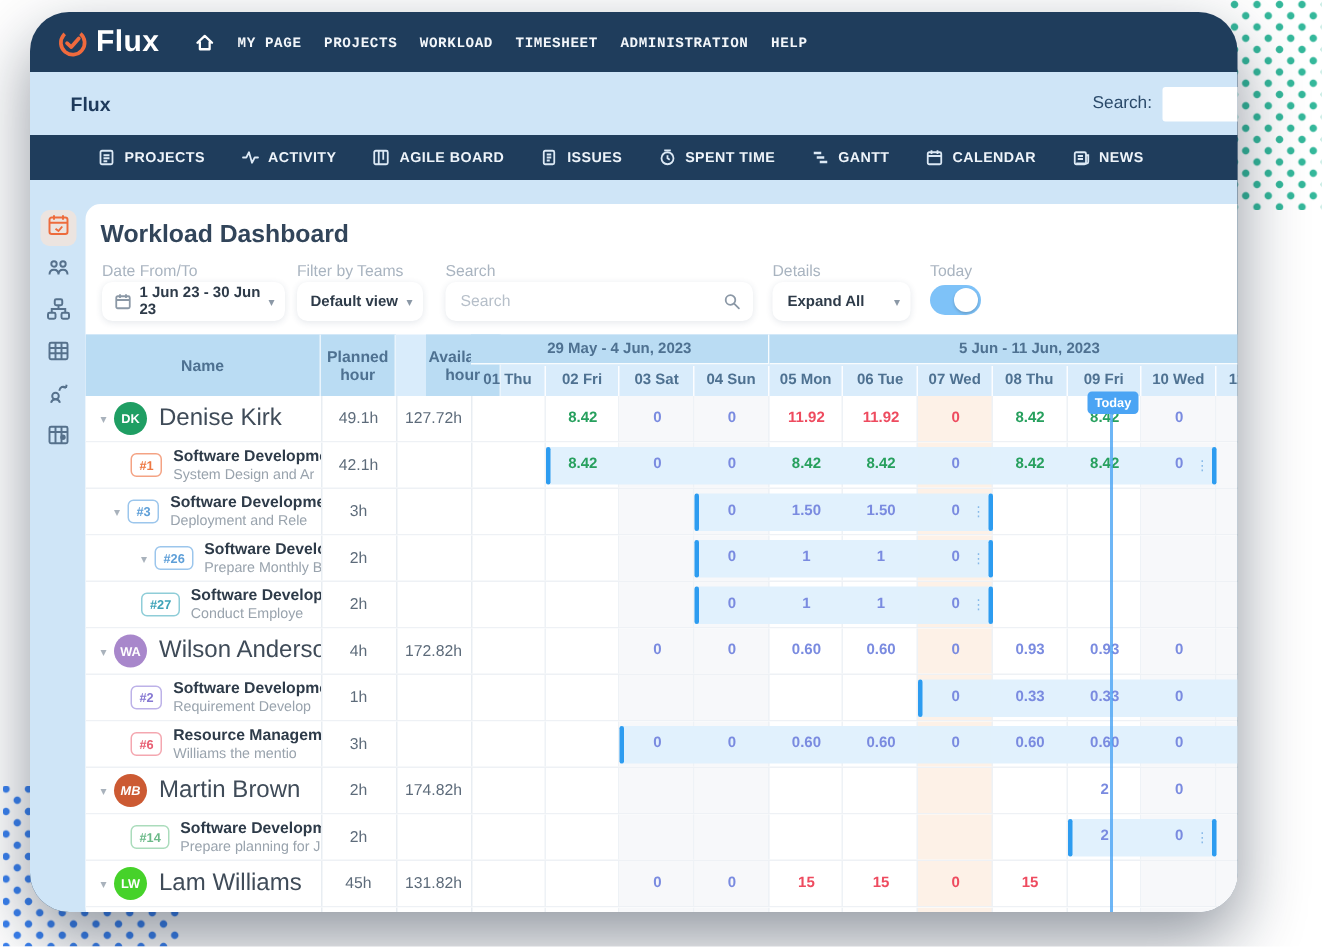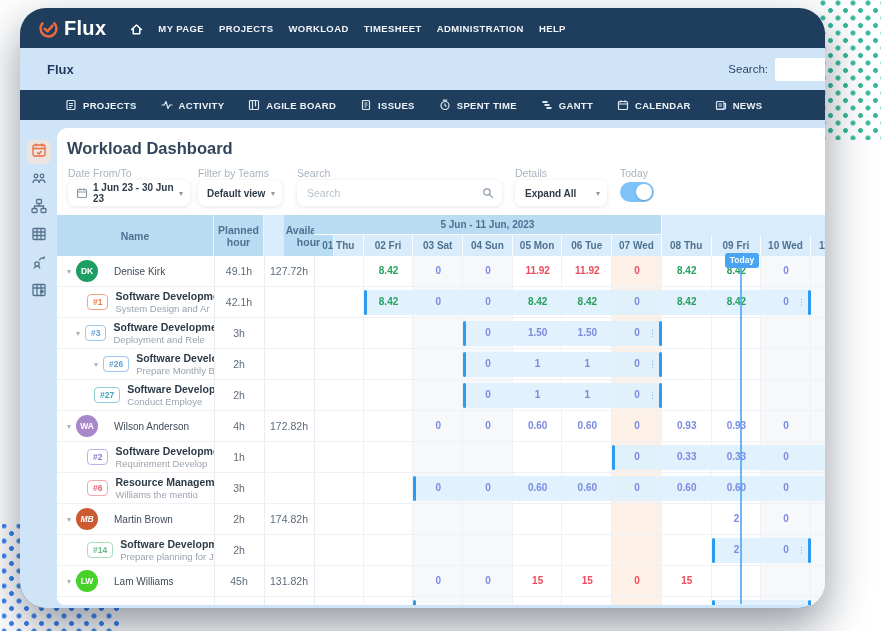--- a/index.html
+++ b/index.html
@@ -13,21 +13,21 @@
   .dots-blue{left:2px;top:524px;width:118px;height:107px;
     background-image:radial-gradient(circle,#3b82f0 2.1px,transparent 2.8px),radial-gradient(circle,#3b82f0 2.1px,transparent 2.8px);
     background-size:15px 15px;background-position:2px 2px,9.5px 9.5px;}
   
   .window{position:absolute;left:20px;top:8px;width:805px;height:600px;border-radius:26px;
     background:#1f3d5c;overflow:hidden;z-index:1;box-shadow:0 18px 45px rgba(10,25,45,.45);}
   
   .topnav{height:40px;display:flex;align-items:center;padding:0 18px;}
   .logo{display:flex;align-items:center;gap:5px;}
   .logo-text{color:#fff;font-size:20px;font-weight:bold;letter-spacing:.3px;}
-  .nav-items{display:flex;align-items:center;gap:15px;margin-left:24px;}
+  .nav-items{display:flex;align-items:center;gap:15px;margin-left:24px;font-family:Liberation Mono, monospace;}
   .nav-home{color:#fff;width:13px;height:13px;}
   .nav-home svg{width:13px;height:13px;stroke:#fff;fill:none;stroke-width:1.4;}
   .nav-item{color:#f2f6fa;font-size:9.5px;font-weight:bold;letter-spacing:.4px;cursor:pointer;white-space:nowrap;}
   
   .project-bar{height:42px;background:#cfe5f7;display:flex;align-items:center;padding-left:27px;position:relative;}
   .pb-title{color:#1e3a5c;font-size:13px;font-weight:bold;}
   .pb-right{margin-left:auto;display:flex;align-items:center;gap:7px;}
   .pb-search-label{color:#2b4a6a;font-size:11.5px;}
   .pb-search{width:70px;height:23px;border:none;border-radius:2px;background:#fff;margin-right:-32px;outline:none;padding:0 6px;font-size:11px;}
   
@@ -35,21 +35,21 @@
   .tab{display:flex;align-items:center;gap:6px;color:#eef4fa;font-size:9.5px;font-weight:bold;letter-spacing:.3px;cursor:pointer;white-space:nowrap;}
   .tab .ticon,.tab .ticon svg{width:12px;height:12px;}
   .tab .ticon svg{stroke:#dce9f5;fill:none;stroke-width:1.2;}
   
   .wbody{position:relative;height:488px;background:#cfe5f7;}
   .side-rail{position:absolute;left:0;top:0;width:37px;height:100%;display:flex;flex-direction:column;align-items:center;padding-top:20px;gap:4px;box-sizing:border-box;}
   .rail-item{width:24px;height:24px;display:flex;align-items:center;justify-content:center;border-radius:6px;color:#56718c;cursor:pointer;}
   .rail-item svg{width:16px;height:16px;stroke:currentColor;fill:none;stroke-width:1.3;}
   .rail-item.active{background:#ece4e0;color:#ed6b3c;}
   
-  .card{position:absolute;left:37px;top:8px;width:768px;height:477px;background:#fff;border-radius:10px 0 0 8px;overflow:hidden;}
+  .card{position:absolute;left:37px;top:16px;width:768px;height:477px;background:#fff;border-radius:10px 0 0 8px;overflow:hidden;}
   .card-title{position:absolute;left:10px;top:11px;font-size:16.5px;font-weight:600;color:#32455a;}
   .fl-label{position:absolute;top:39px;font-size:10.5px;color:#a9b4c0;}
   .ctrl{position:absolute;top:52px;height:26px;background:#fff;border-radius:7px;box-shadow:0 1px 5px rgba(30,60,90,.12);display:flex;align-items:center;font-size:10.5px;color:#2e3b49;box-sizing:border-box;cursor:pointer;}
   .ctrl .chev-d{margin-left:auto;color:#8b98a6;font-size:8px;padding-right:7px;}
   .ctrl .cicon{display:flex;margin:0 5px 0 8px;}
   .ctrl .cicon svg{width:12px;height:12px;stroke:#8b98a6;fill:none;stroke-width:1.2;}
   .ctrl-date{left:11px;width:122px;font-weight:600;font-size:10px;}
   .ctrl-teams{left:141px;width:84px;padding-left:9px;font-weight:700;font-size:10px;}
   .ctrl-search{left:240px;width:205px;}
   .ctrl-search input{border:none;outline:none;flex:1;padding-left:10px;font-size:10.5px;color:#43505e;background:transparent;}
@@ -77,21 +77,21 @@
   .cap{position:absolute;top:0;width:3px;height:25px;background:#2d9cf0;border-radius:2px;z-index:2;}
   .capl{left:0;} .capr{right:0;}
   .tick{top:3px;}
   .drag{position:absolute;right:5px;top:4px;font-size:9px;color:#85b8e8;line-height:17px;z-index:2;}
   .val{position:absolute;top:0;height:30px;line-height:30px;text-align:center;font-size:10px;font-weight:700;z-index:3;}
   .v-green{color:#27a05e;} .v-red{color:#ee4b5f;} .v-blue{color:#7a8be0;}
   .ncell{position:absolute;left:0;top:0;width:157px;height:30px;display:flex;align-items:center;overflow:hidden;z-index:3;}
   .chev{color:#a9b2bc;font-size:8px;margin-right:5px;cursor:pointer;}
   .pcell{padding-left:10px;box-sizing:border-box;}
   .avatar{width:22px;height:22px;border-radius:50%;color:#fff;font-size:8.5px;font-weight:bold;display:flex;align-items:center;justify-content:center;margin-right:8px;flex:none;}
-  .pname{font-size:10px;color:#3f4b58;white-space:nowrap;margin-left:8px;}
+  .pname{font-size:16px;color:#3f4b58;white-space:nowrap;}
   .tcell{box-sizing:border-box;}
   .lvl1{padding-left:30px;} .lvl2{padding-left:19px;} .lvl3{padding-left:37px;}
   .badge{border:1px solid;border-radius:4px;font-size:8.5px;font-weight:bold;padding:2px 5px;background:#fff;margin-right:7px;flex:none;cursor:pointer;}
   .ttext{display:flex;flex-direction:column;overflow:hidden;}
   .ttitle{font-size:10.5px;font-weight:bold;color:#2e3b49;white-space:nowrap;line-height:13px;}
   .tsub{font-size:9.5px;color:#99a3ad;white-space:nowrap;line-height:12px;}
   .hours{position:absolute;top:0;height:30px;line-height:30px;text-align:center;font-size:10.5px;color:#5d6b7a;z-index:3;}
   .planned{left:157px;width:50px;} .avail{left:207px;width:50px;}
   
   .today-wrap{position:absolute;left:668px;top:125px;bottom:0;width:34px;z-index:6;pointer-events:none;}
@@ -282,20 +282,21 @@
 
       <div class="toggle">
         <div class="knob"></div>
       </div>
 
       <div class="thead">
         <div class="fh" style="left:0;width:157px;">Name</div>
         <div class="fh" style="left:157px;width:50px;">Planned hour</div>
         <div class="fh" style="left:207px;width:50px;margin-left:20px;">Available hour</div>
         <div class="groups" id="week-groups">
+            <div class="wk-group" style="width: 198.8px;">29 May - 4 Jun, 2023</div>
             <div class="wk-group" style="width: 347.9px;">5 Jun - 11 Jun, 2023</div>
           </div>
         <div class="days" id="day-headers">
             <div class="day-h" style="width: 49.7px;">01 Thu</div>
             <div class="day-h" style="width: 49.7px;">02 Fri</div>
             <div class="day-h" style="width: 49.7px;">03 Sat</div>
             <div class="day-h" style="width: 49.7px;">04 Sun</div>
             <div class="day-h" style="width: 49.7px;">05 Mon</div>
             <div class="day-h" style="width: 49.7px;">06 Tue</div>
             <div class="day-h" style="width: 49.7px;">07 Wed</div>

